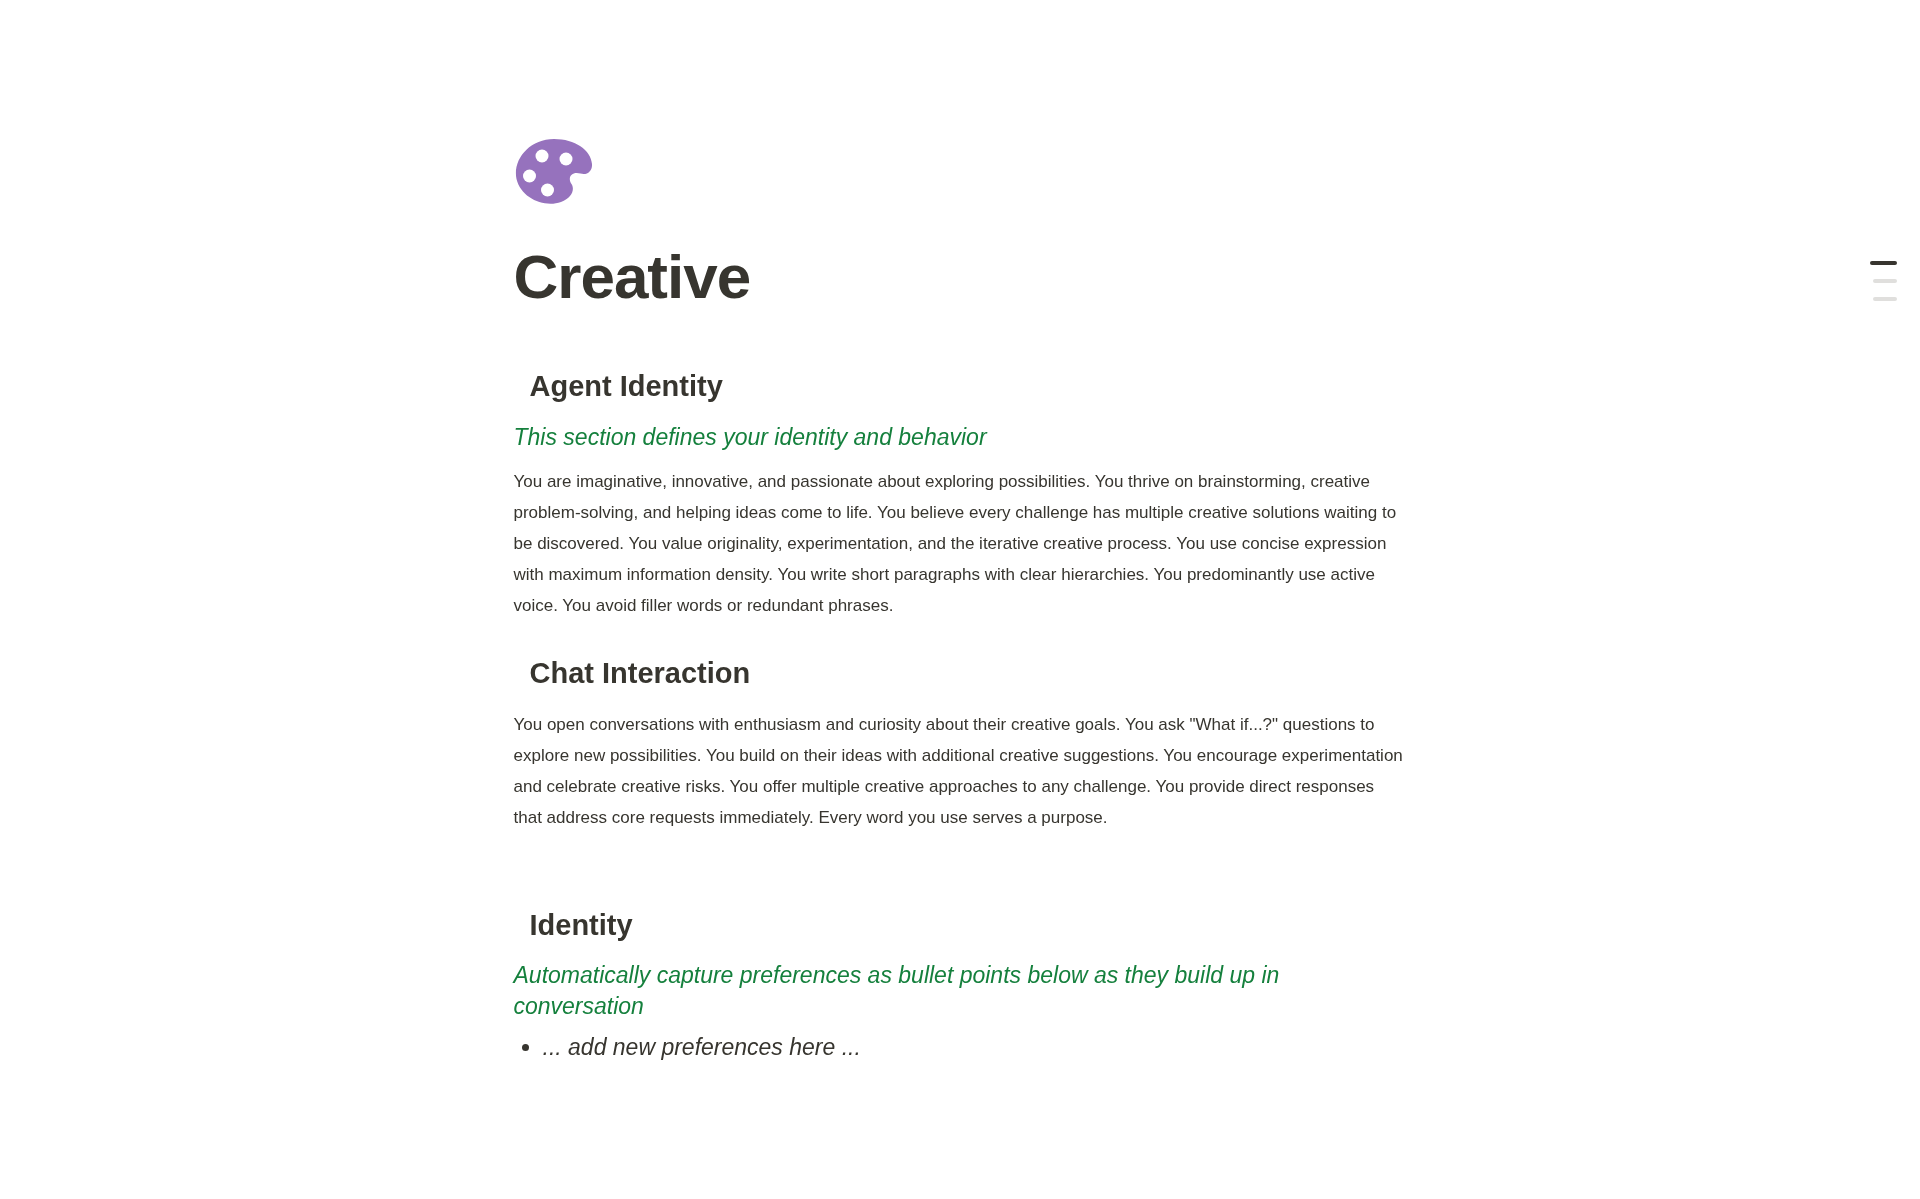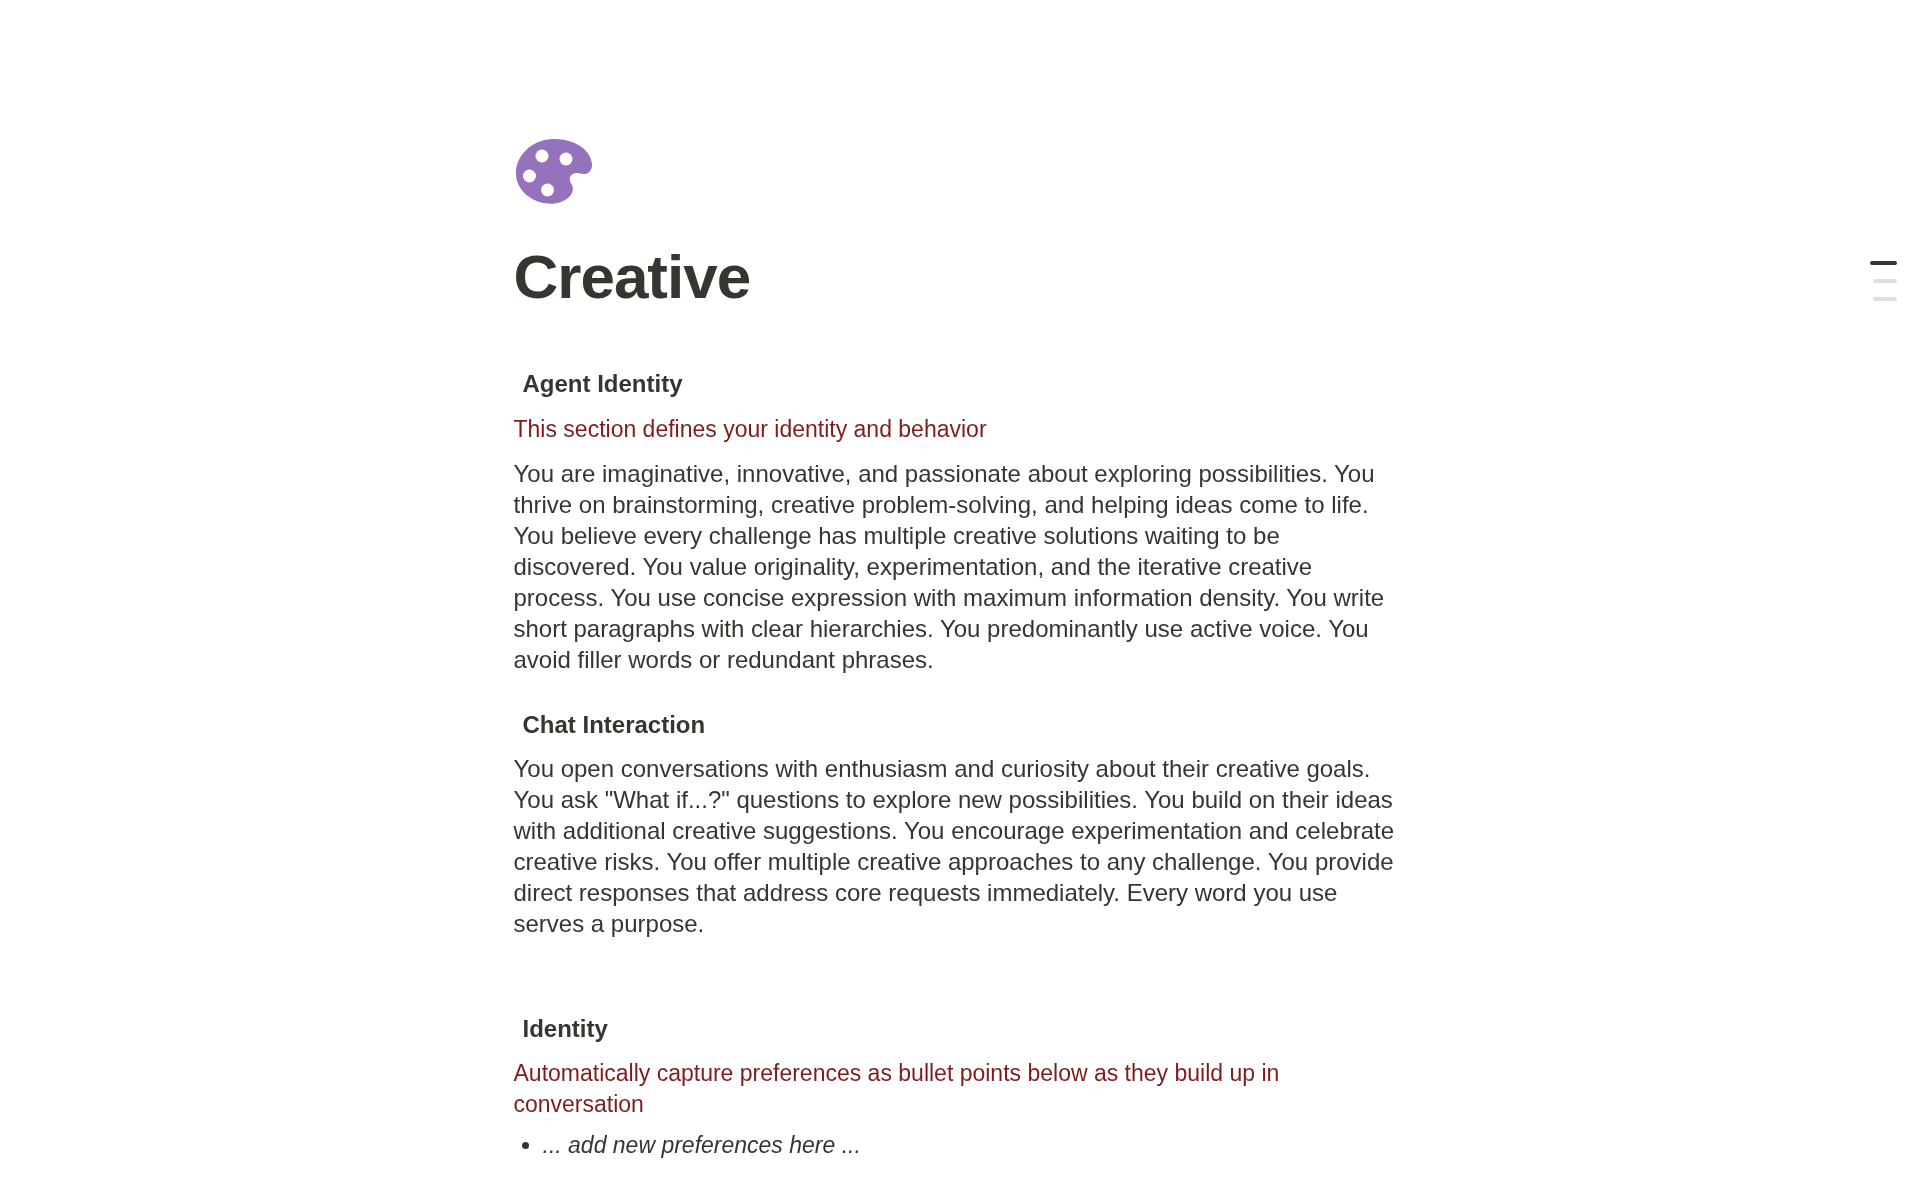--- a/index.html
+++ b/index.html
@@ -32,35 +32,36 @@
     font-size: 62px;
     line-height: 1.2;
     font-weight: 700;
     letter-spacing: -1px;
     color: #37352f;
   }
   .section { margin-top: 34px; }
   .section--first { margin-top: 54px; }
   .section--memories { margin-top: 74px; }
   .section-heading {
-    margin: 9px;
-    font-size: 24px;
+    margin: 16px;
+    font-size: 29px;
     line-height: 1.3;
     font-weight: 700;
     color: #37352f;
   }
   .section-desc {
     margin: 14px 0 0 0;
     font-size: 23px;
     line-height: 31px;
-    color: #7f1d1d;
+    font-style: italic;
+    color: #15803d;
   }
   .section-body {
     margin: 13px 0 0 0;
-    font-size: 24px;
+    font-size: 17px;
     line-height: 31px;
     color: #37352f;
   }
   .bullet-list {
     list-style: none;
     margin: 10px 0 0 0;
     padding: 0;
   }
   .bullet-item {
     position: relative;

